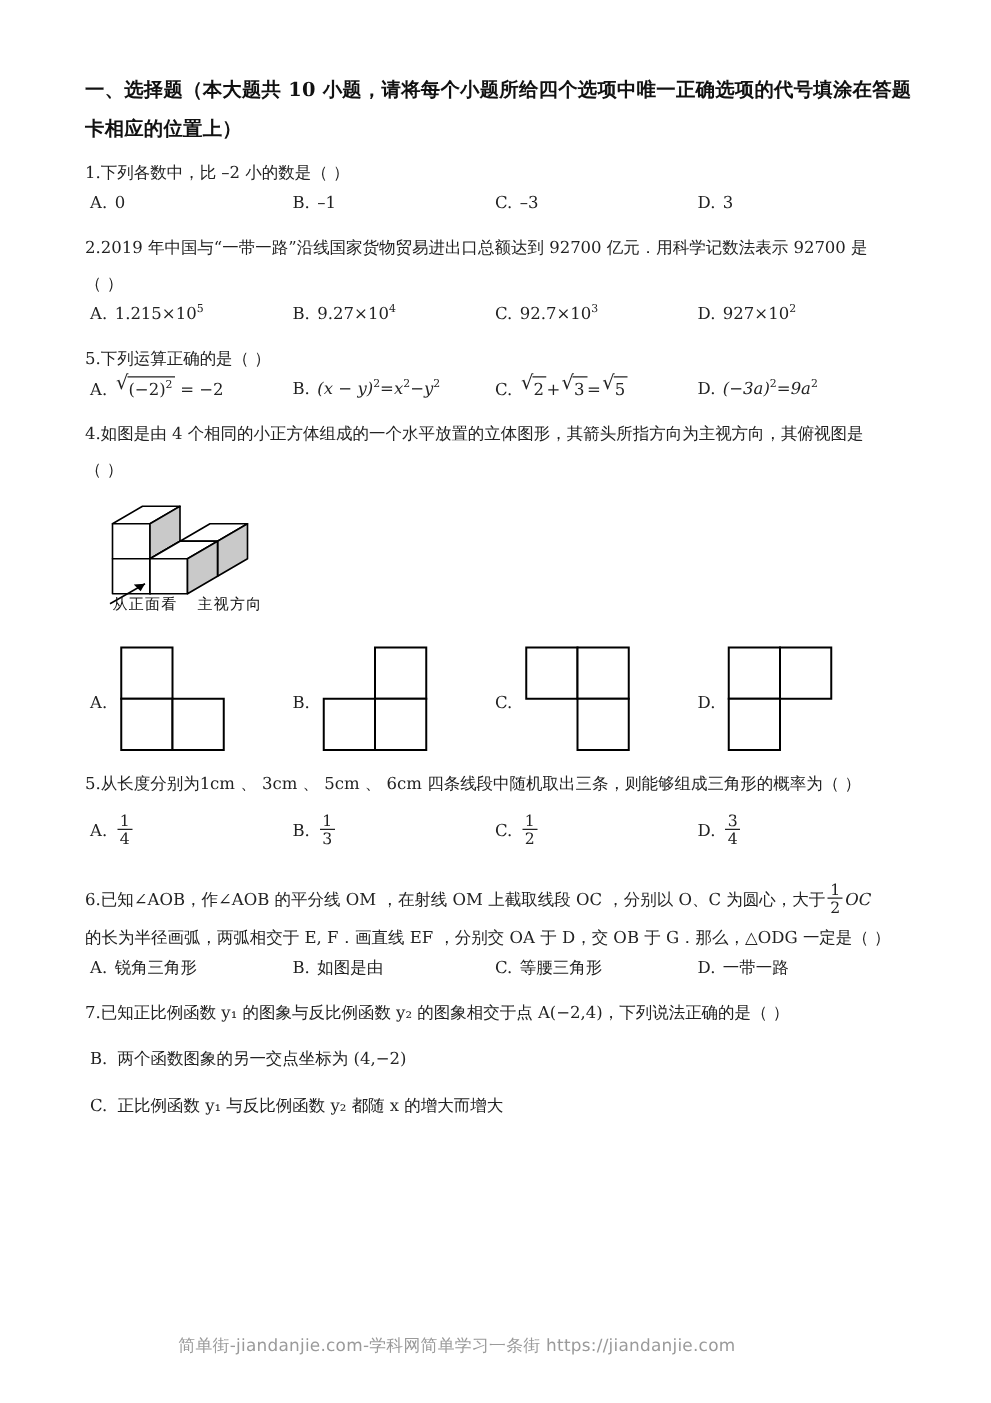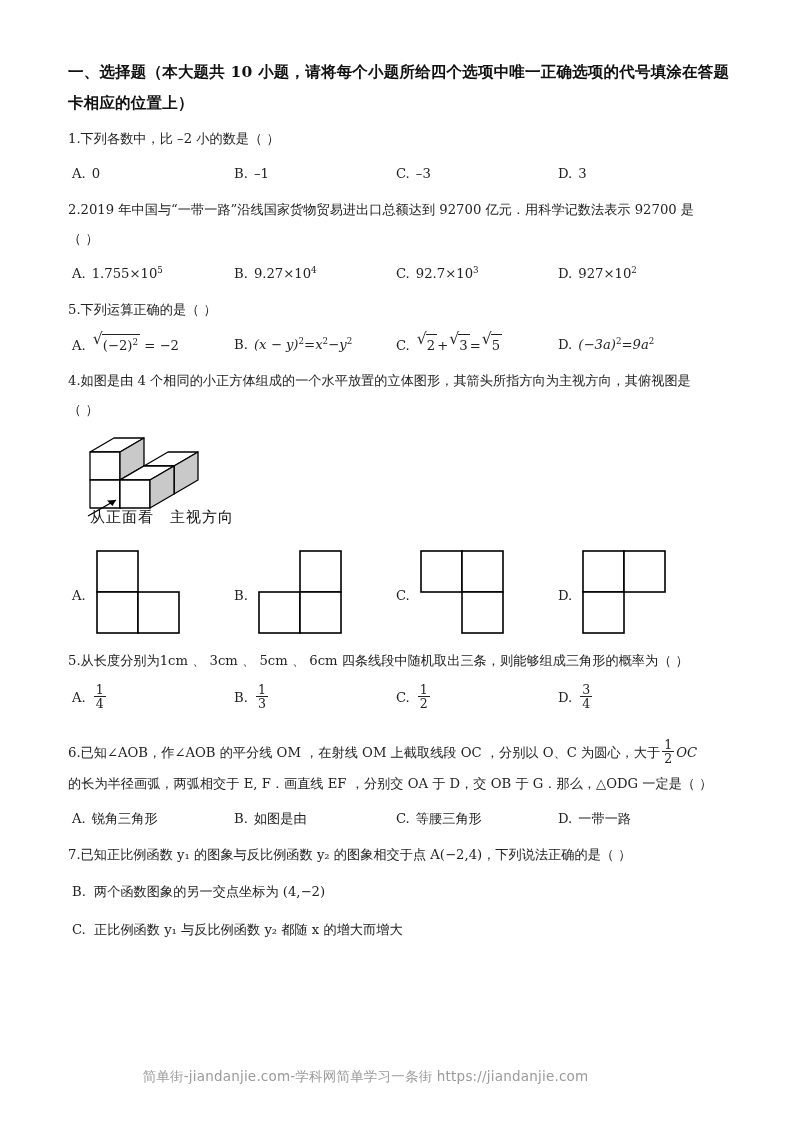--- a/index.html
+++ b/index.html
@@ -49,21 +49,21 @@
     font-size: 13.2px;
     line-height: 20px;
     margin: 9px 0 0 0;
     color: #222;
   }
 
   
   .opt-row {
     position: relative;
     height: 26px;
-    margin-top: 14px;
+    margin-top: 3px;
   }
   .opt-row.tall { height: 44px; margin-top: 12px; }
   .opt {
     position: absolute;
     top: 0;
     font-size: 13.2px;
     line-height: 22px;
     white-space: nowrap;
     color: #222;
   }
@@ -129,21 +129,21 @@
     position: relative;
     width: 240px;
     height: 104px;
     margin: 10px 0 0 14px;
   }
   .fig4 svg { display: block; }
   .fig4-labels {
     position: absolute;
     left: 8px;
     top: 78px;
-    font-size: 15px;
+    font-size: 12px;
     letter-spacing: 1px;
     color: #111;
     white-space: nowrap;
   }
   .fig4-labels .gap { display: inline-block; width: 16px; }
 
   
   .shape-row {
     position: relative;
     height: 94px;
@@ -209,21 +209,21 @@
           <span class="lab">D.</span><span class="mn">3</span>
         </div>
       </div>
     </div>
 
     <div>
       <div class="q-stem">2.2019 年中国与“一带一路”沿线国家货物贸易进出口总额达到 92700 亿元．用科学记数法表示 92700 是</div>
       <div class="cont-line">（      ）</div>
       <div class="opt-row">
         <div class="opt c0">
-          <span class="lab">A.</span><span class="mn">1.755</span><span class="mn">×</span><span class="mn">10</span><sup class="exp">5</sup>
+          <span class="lab">A.</span><span class="mn">1.215</span><span class="mn">×</span><span class="mn">10</span><sup class="exp">5</sup>
         </div>
         <div class="opt c1">
           <span class="lab">B.</span><span class="mn">9.27</span><span class="mn">×</span><span class="mn">10</span><sup class="exp">4</sup>
         </div>
         <div class="opt c2">
           <span class="lab">C.</span><span class="mn">92.7</span><span class="mn">×</span><span class="mn">10</span><sup class="exp">3</sup>
         </div>
         <div class="opt c3">
           <span class="lab">D.</span><span class="mn">927</span><span class="mn">×</span><span class="mn">10</span><sup class="exp">2</sup>
         </div>

